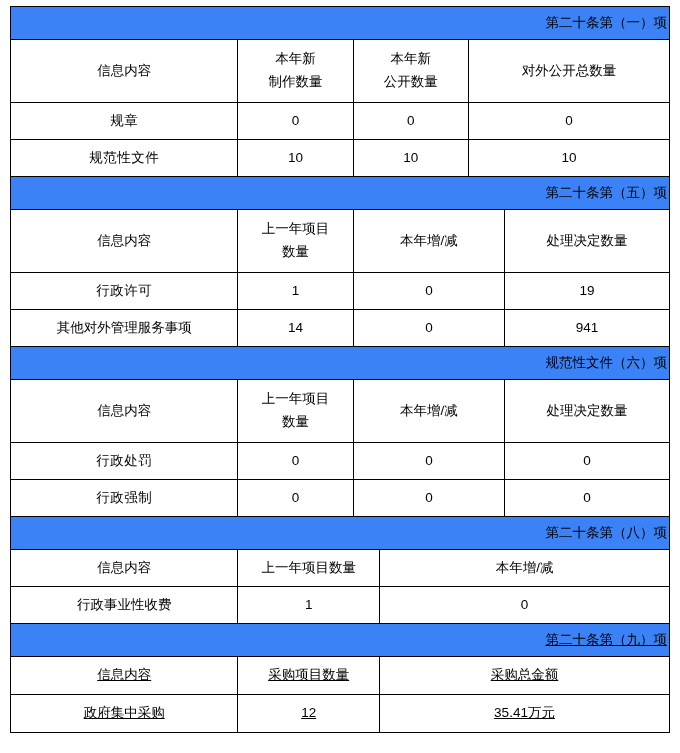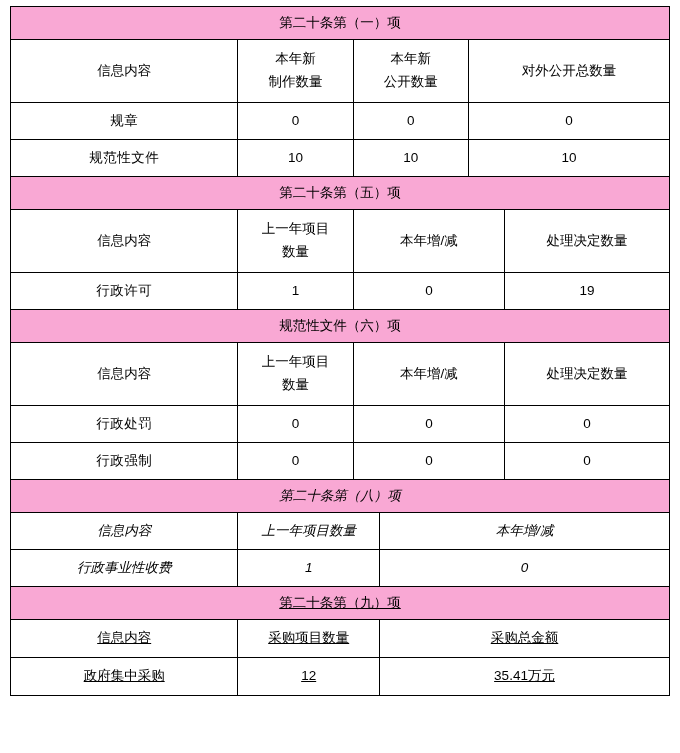--- a/index.html
+++ b/index.html
@@ -28,23 +28,24 @@
   table.doc-table td {
     border: 1px solid #000000;
     text-align: center;
     vertical-align: middle;
     font-size: 13.5px;
     line-height: 1.5;
     padding: 3px 2px;
     white-space: nowrap;
   }
   tr.section-header td {
-    background: #f9a8d4;
+    background: #3b82f6;
     height: 26px;
     font-size: 13.5px;
+    text-align: right;
   }
   tr.col-header td {
     height: 56px;
   }
   tr.data-row td {
     height: 30px;
   }
   .two-line {
     display: block;
     line-height: 1.7;
@@ -116,20 +117,26 @@
         </td>
         <td>本年增/减</td>
         <td>处理决定数量</td>
       </tr>
       <tr class="data-row">
         <td class="sp">行政许可</td>
         <td>1</td>
         <td>0</td>
         <td>19</td>
       </tr>
+      <tr class="data-row">
+        <td>其他对外管理服务事项</td>
+        <td>14</td>
+        <td>0</td>
+        <td>941</td>
+      </tr>
     </tbody>
   </table>
 
   <table class="doc-table" style="margin-top:-1px;">
     <colgroup>
       <col style="width:34.5%">
         <col style="width:17.5%">
         <col style="width:23%">
         <col style="width:25%">
     </colgroup>
@@ -154,21 +161,21 @@
       </tr>
       <tr class="data-row">
         <td class="sp">行政强制</td>
         <td>0</td>
         <td>0</td>
         <td>0</td>
       </tr>
     </tbody>
   </table>
 
-  <table class="doc-table" style="margin-top:-1px;font-style:italic;">
+  <table class="doc-table" style="margin-top:-1px;">
     <colgroup>
       <col style="width:34.5%">
         <col style="width:21.5%">
         <col style="width:44%">
     </colgroup>
     <tbody>
       <tr class="section-header">
         <td colspan="3">第二十条第（八）项</td>
       </tr>
       <tr class="data-row" style="height:34px;">

